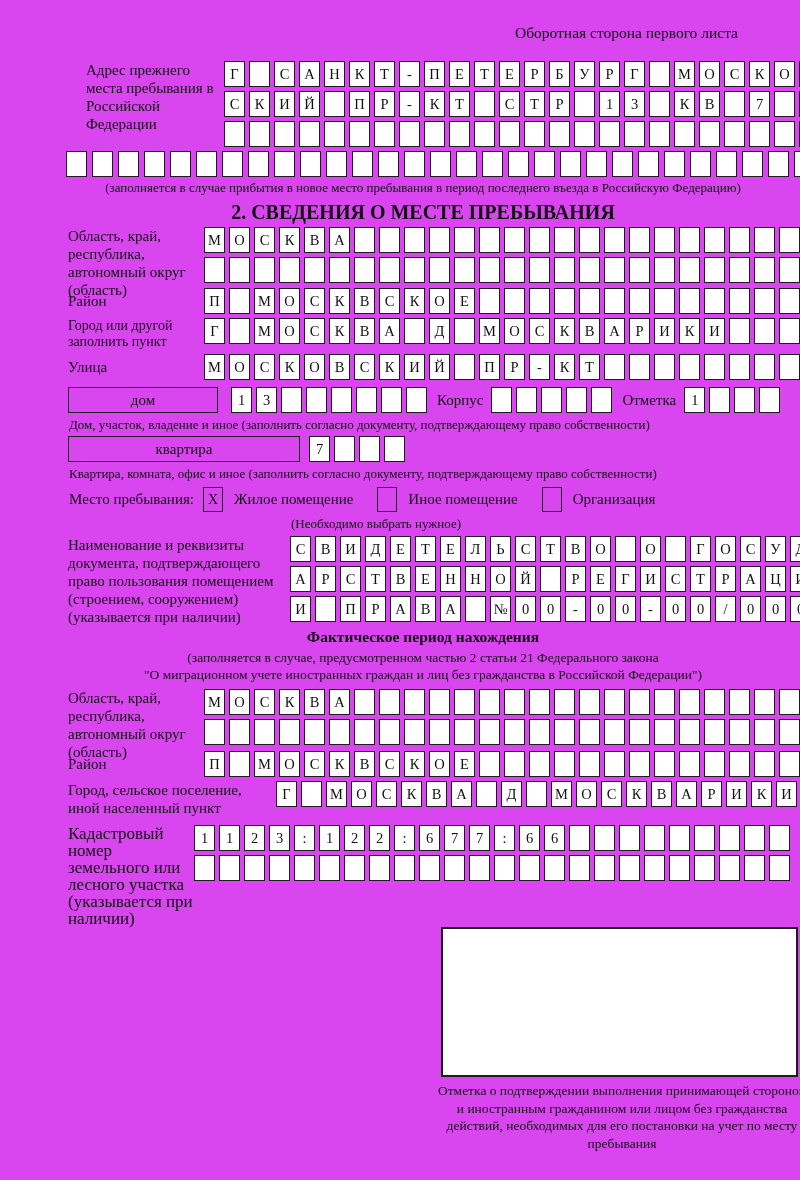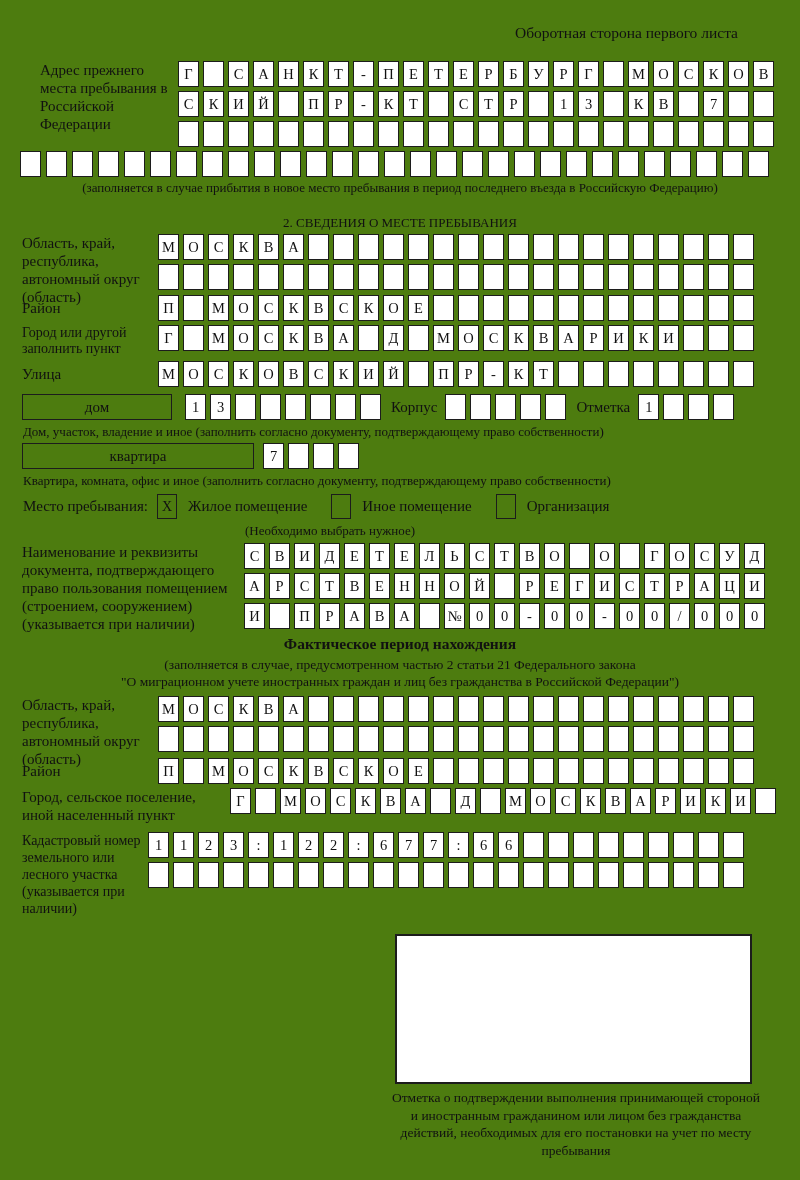--- a/index.html
+++ b/index.html
@@ -1,37 +1,37 @@
 <!DOCTYPE html>
 <html><head>
 <meta charset="utf-8">
 <style>
   *{box-sizing:border-box;}
   html,body{margin:0;padding:0;background:#fff;}
-  .page{width:800px;height:1180px;background:#4d7c0f;color:#111;overflow:hidden;
-        font-family:"Liberation Serif","DejaVu Serif",serif;position:relative;}
+  .page{width:800px;height:1180px;background:#d946ef;color:#111;overflow:hidden;
+        font-family:"Liberation Serif","DejaVu Serif",serif;position:relative;padding-left:46px;}
 
   .header-note{margin:24px 62px 0 0;text-align:right;font-size:15.5px;}
 
   .field{display:flex;align-items:flex-start;}
   .label{font-size:15px;line-height:18px;flex:none;}
   .label-tall{height:58px;overflow:visible;}
   .rows{display:flex;flex-direction:column;gap:4px;}
   .cells{display:flex;gap:4px;}
   .cell{flex:none;width:21px;height:26px;border:1.6px solid #1c1c1c;background:#fff;
         display:flex;align-items:center;justify-content:center;font-size:14.5px;padding-top:1px;}
 
   .block1{margin:19px 0 0 40px;}
   .block1 .label{width:138px;}
   .full-row{margin:4px 0 0 20px;gap:5px;}
 
   .note{font-size:13px;line-height:15px;}
   .note.center{text-align:center;margin-top:3px;}
   .note.indent{margin:4px 0 0 23px;}
-  .sec-title{font-weight:normal;font-size:13px;text-align:center;margin-top:20px;}
+  .sec-title{font-weight:bold;font-size:20px;text-align:center;margin-top:6px;}
 
   .f2{margin-left:22px;}
   .f2 .label{width:136px;}
   .f2.mt3{margin-top:3px;}
   .f2.mt4{margin-top:4px;}
   .vcenter{align-items:center;}
   .lbl2{font-size:14px;line-height:16px;}
 
   .house-row{display:flex;align-items:center;margin:7px 0 0 22px;}
   .wide-box{border:1.6px solid #1c1c1c;height:26px;display:flex;align-items:center;
@@ -50,21 +50,21 @@
 
   .f-doc{margin:5px 0 0 22px;}
   .f-doc .label{width:222px;height:84px;overflow:visible;}
 
   .fact-title{font-weight:bold;font-size:15.5px;text-align:center;margin-top:6px;}
   .fact-note{text-align:center;font-size:13.5px;line-height:17px;margin-top:3px;}
 
   .f3{margin-left:22px;}
   .f3 .label{width:136px;}
   .f3.city3 .label{width:208px;font-size:15px;line-height:18px;height:auto;}
-  .f3.cad .label{width:126px;font-size:14px;line-height:17px;height:70px;overflow:visible;}
+  .f3.cad .label{width:126px;font-size:17px;line-height:17px;height:70px;overflow:visible;}
   .f3.mt6{margin-top:6px;}
   .f3.mt4{margin-top:4px;}
   .f3.mt8{margin-top:8px;}
 
   .stamp-box{width:357px;height:150px;border:2px solid #1c1c1c;margin:32px 0 0 395px;background:#fff;}
   .stamp-caption{width:372px;margin:5px 0 0 390px;text-align:center;font-size:13.5px;line-height:17.5px;}
 </style>
 </head>
 <body>
 

